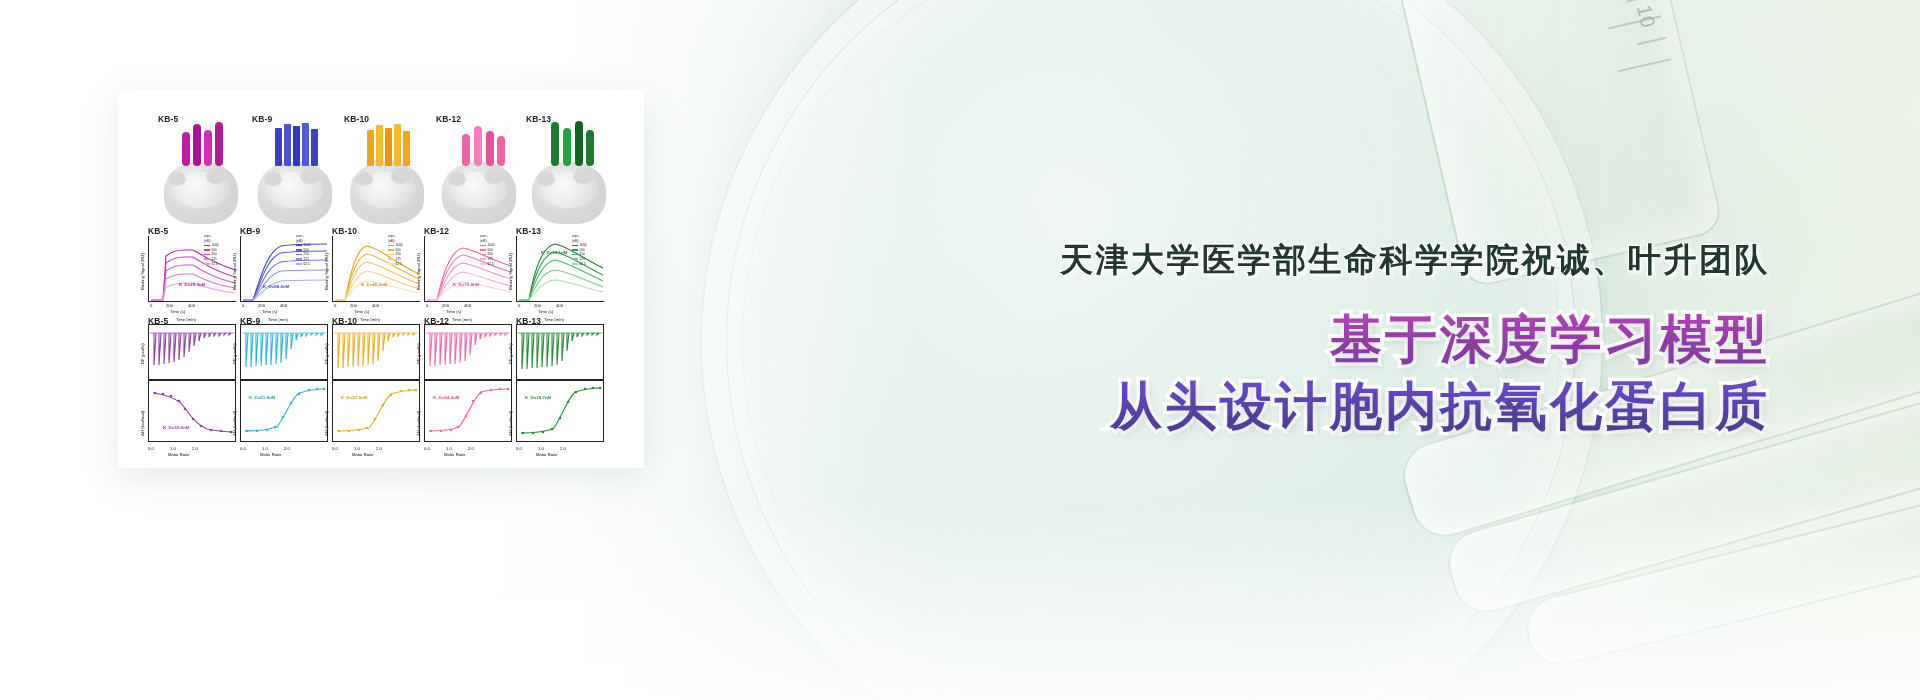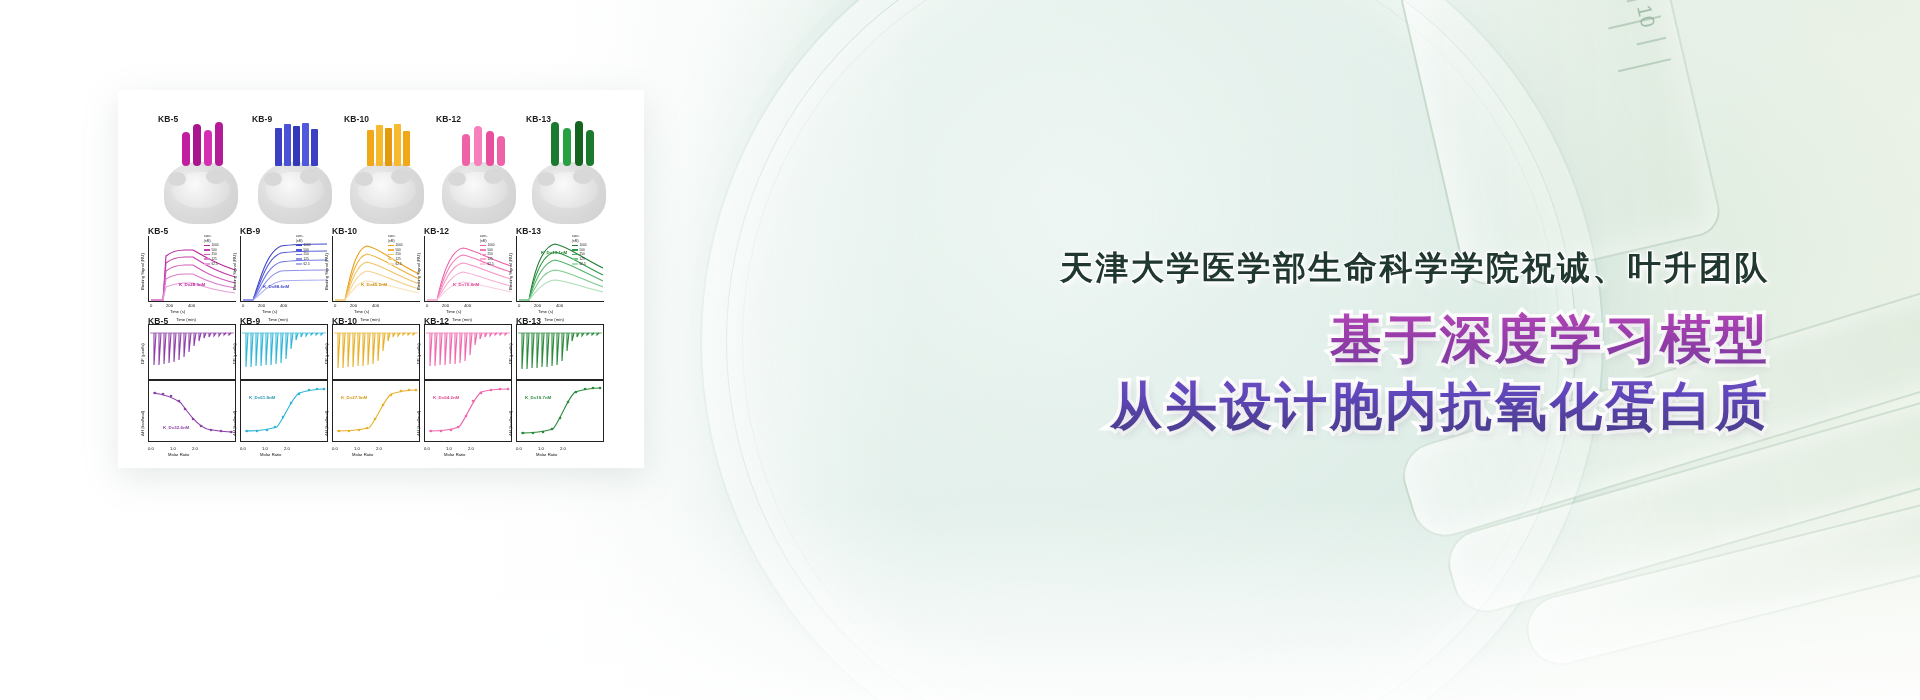--- a/index.html
+++ b/index.html
@@ -109,21 +109,20 @@
   .itc .top{top:0;height:56px;}
   .itc .bot{top:56px;height:62px;}
   .itc svg{position:absolute;left:0;top:0;}
   
   #text-block{position:absolute;left:0;top:0;width:1920px;height:700px;pointer-events:none;}
   #org-line{
     position:absolute;left:0;top:238px;width:1770px;text-align:right;
     font-size:33px;font-weight:bold;letter-spacing:2.5px;color:#20382f;
     font-family:Liberation Mono, monospace;
     text-shadow:0 0 6px #ffffff, 1px 1px 0 #ffffff, -1px 1px 0 #ffffff, 1px -1px 0 #ffffff, -1px -1px 0 #ffffff, 2px 3px 5px rgba(255,255,255,0.95);
-    margin-top:8px;
   }
   .title-line{
     position:absolute;width:1770px;text-align:right;
     font-size:52px;font-weight:bold;letter-spacing:3px;
     font-family:"Liberation Sans","DejaVu Sans",sans-serif;
     -webkit-text-stroke:5px #ffffff;
     paint-order:stroke fill;
     filter:drop-shadow(2px 4px 4px rgba(150,150,160,0.35));
   }
   #title-1{left:0;top:305px;}

